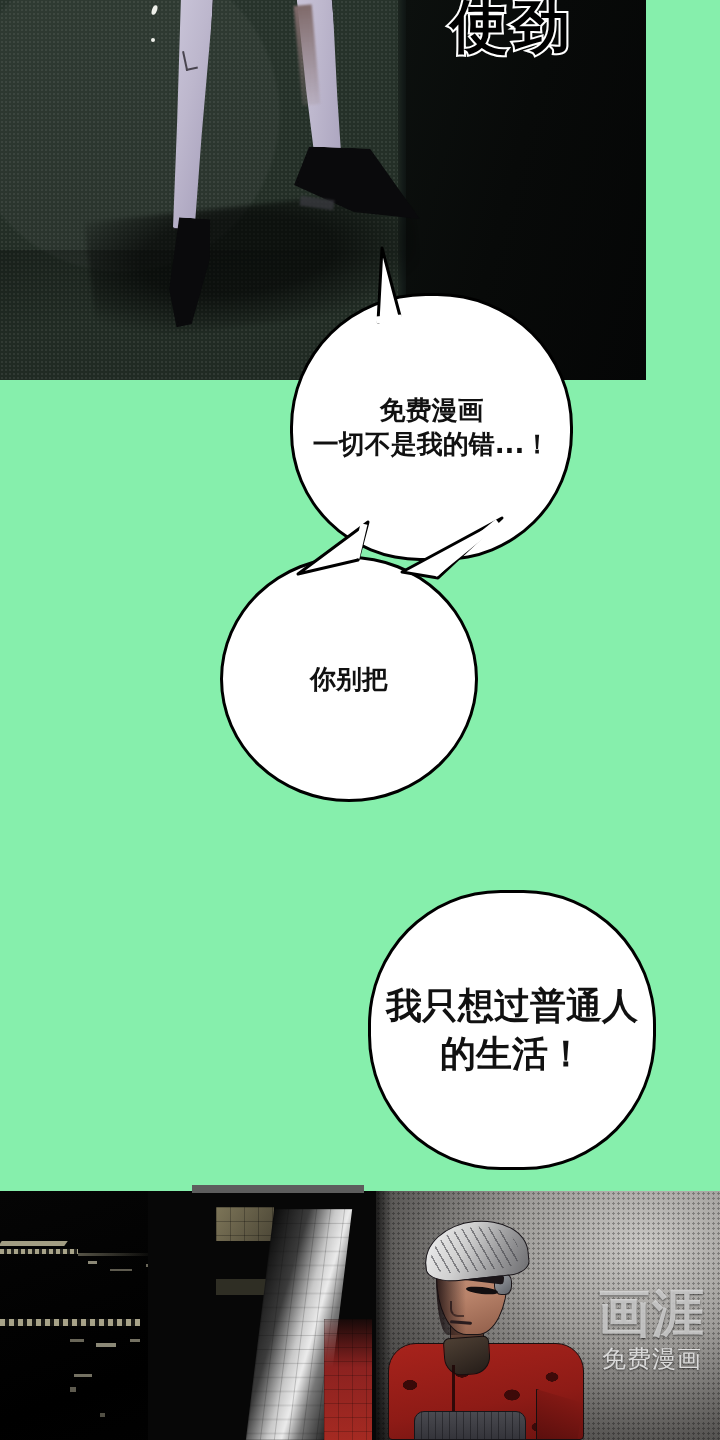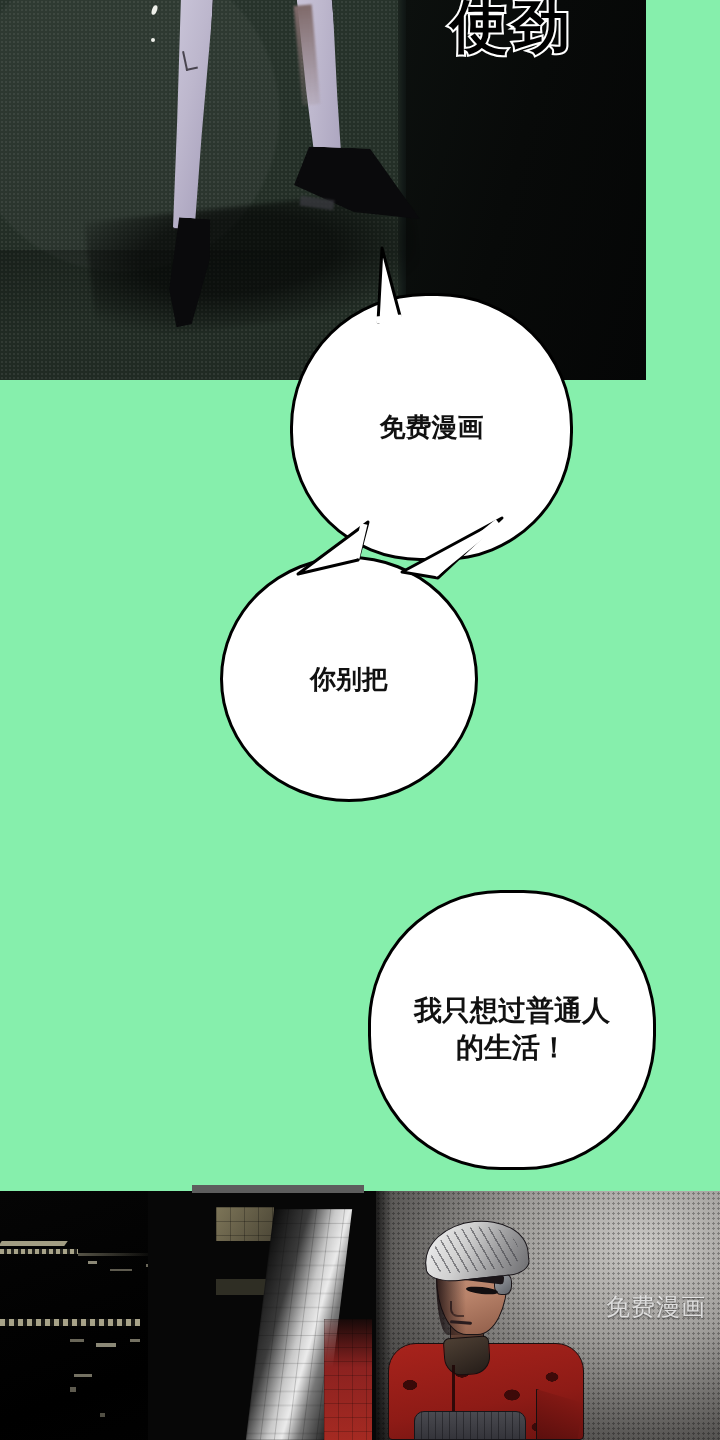--- a/index.html
+++ b/index.html
@@ -137,21 +137,21 @@
     font-size:26px;
   }
   .bubble-2 {
     left:220px; top:556px; width:258px; height:246px;
     border-radius:50%;
     font-size:26px;
   }
   .bubble-3 {
     left:368px; top:890px; width:288px; height:280px;
     border-radius:46% 46% 46% 46% / 48% 48% 48% 48%;
-    font-size:28px;
+    font-size:36px;
   }
   .bubble p { margin:0; padding:0 10px; }
 
   
   .tail { position:absolute; z-index:6; }
   .tail svg { display:block; overflow:visible; }
 
   
   .panel-bottom {
     position:absolute; left:0; top:1191px; width:720px; height:249px;
@@ -401,20 +401,21 @@
 
   <div class="tail" style="left:352px; top:246px;">
     <svg width="70" height="80" viewBox="0 0 70 80">
       <path d="M26 76 L30 2 L48 70 Z" fill="#ffffff" stroke="#000000" stroke-width="3" stroke-linejoin="round"></path>
       <path d="M24 74 L50 72" stroke="#ffffff" stroke-width="7"></path>
     </svg>
   </div>
   <div class="bubble bubble-1">
     <div>
       <p>免费漫画</p>
+      <p>一切不是我的错...！</p>
     </div>
   </div>
   <div class="tail" style="left:296px; top:520px;">
     <svg width="80" height="60" viewBox="0 0 80 60">
       <path d="M72 2 L2 54 L62 40 Z" fill="#ffffff" stroke="#000000" stroke-width="3" stroke-linejoin="round"></path>
       <path d="M68 4 L60 38" stroke="#ffffff" stroke-width="7"></path>
     </svg>
   </div>
 
   <div class="tail" style="left:398px; top:516px;">
@@ -481,19 +482,20 @@
         <div class="c-mouth"></div>
         <div class="c-hair"></div>
         <div class="c-hair-lines"></div>
         <div class="c-collar"></div>
         <div class="c-placket"></div>
         <div class="c-vest"></div>
         <div class="c-vest-stripes"></div>
       </div>
 
       <div class="watermark">
+        <div class="wm-main">画涯</div>
         <div class="wm-sub">免费漫画</div>
       </div>
     </div>
 
   </div>
 
 </div>
 
 </body></html>

